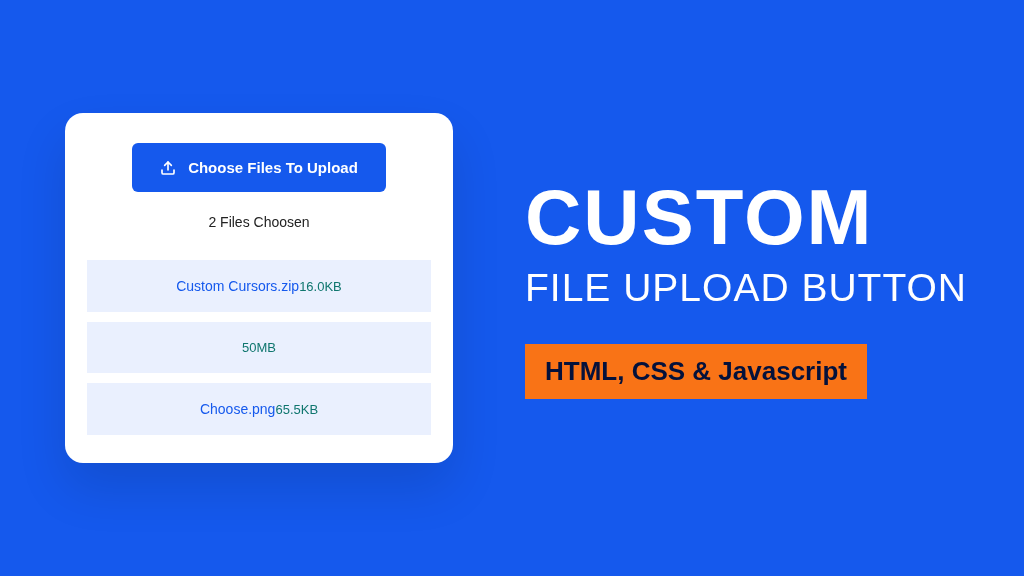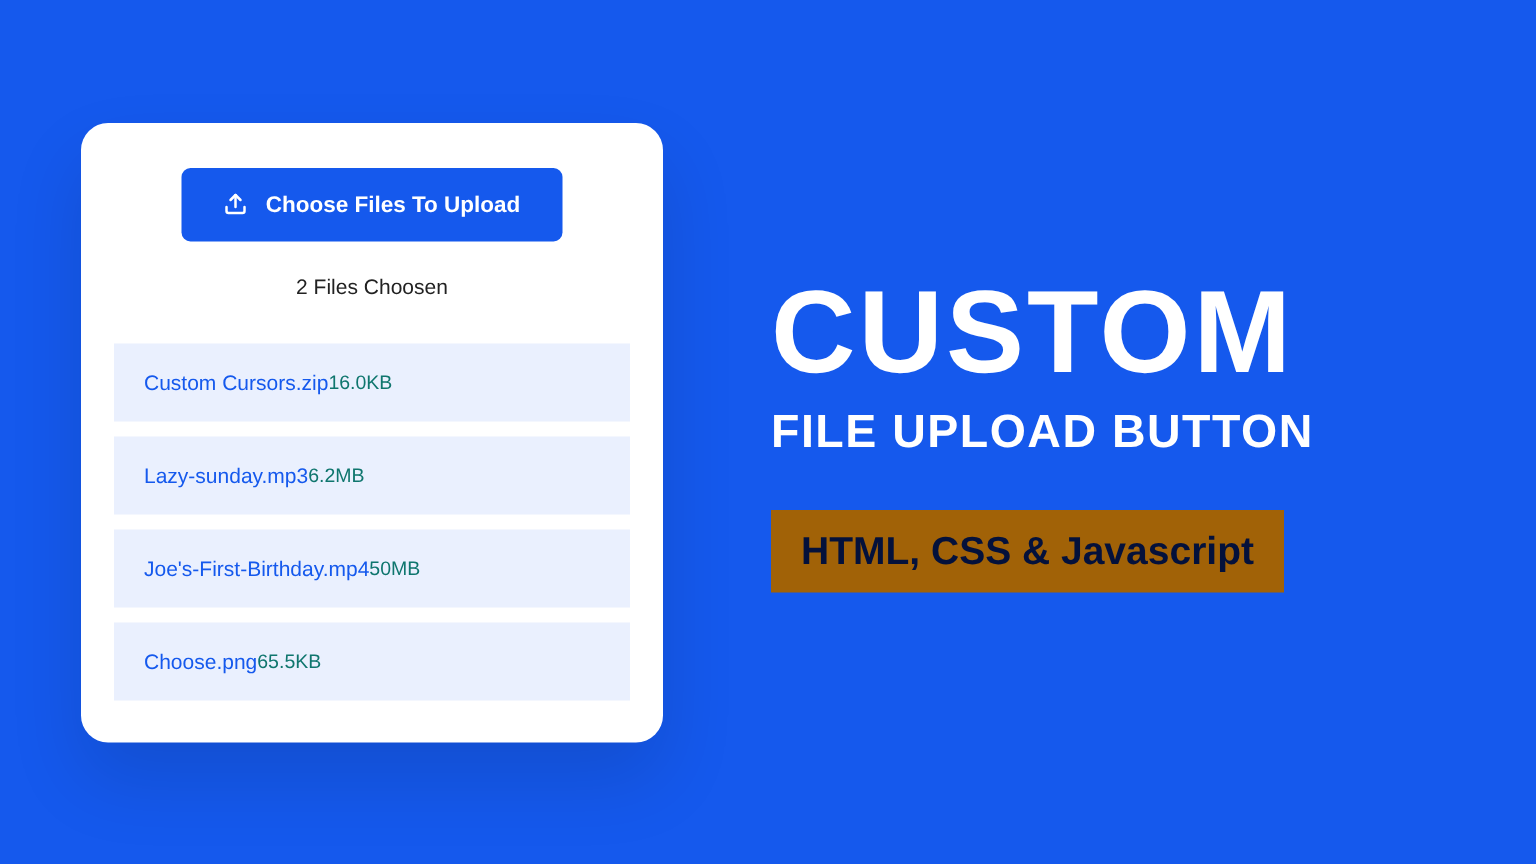--- a/index.html
+++ b/index.html
@@ -16,21 +16,21 @@
       align-items: center;
       padding: 0 50px;
       overflow: hidden;
     }
     .card {
       background: #ffffff;
       border-radius: 18px;
       width: 388px;
       padding: 30px 22px 28px 22px;
       box-shadow: 0 25px 50px rgba(0,0,0,0.12);
-      margin-left: 4px;
+      margin-left: 15px;
     }
     .upload-button {
       background: #1559ed;
       color: #ffffff;
       border: none;
       border-radius: 6px;
       padding: 16px 28px;
       font-size: 15px;
       font-weight: 600;
       display: flex;
@@ -57,21 +57,21 @@
     .file-list {
       display: flex;
       flex-direction: column;
       gap: 10px;
     }
     .file-row {
       background: #eaf0fe;
       border-radius: 0;
       padding: 18px 20px;
       display: flex;
-      justify-content: flex-start;
+      justify-content: center;
       align-items: center;
     }
     .file-name {
       color: #1559ed;
       font-size: 14px;
       font-weight: 500;
     }
     .file-size {
       color: #0f766e;
       font-size: 13px;
@@ -88,27 +88,27 @@
       font-weight: 500;
       margin-bottom: 4px;
     }
     .main-title {
       font-size: 78px;
       font-weight: 800;
       letter-spacing: 2px;
       line-height: 1;
     }
     .sub-title {
-      font-size: 31px;
-      font-weight: 700;
+      font-size: 39px;
+      font-weight: 400;
       letter-spacing: 1px;
       margin-top: 10px;
     }
     .tech-badge {
-      background: #a16207;
+      background: #f97316;
       color: #04113b;
       display: inline-block;
       padding: 12px 20px;
       font-size: 26px;
       font-weight: 700;
       margin-top: 34px;
     }
   </style>
 </head>
 <body>
@@ -126,25 +126,20 @@
   </button>
 
   <div class="files-count">2 Files Choosen</div>
 
   <div class="file-list">
     <div class="file-row">
       <span class="file-name">Custom Cursors.zip</span>
       <span class="file-size">16.0KB</span>
     </div>
     <div class="file-row">
-      <span class="file-name">Lazy-sunday.mp3</span>
-      <span class="file-size">6.2MB</span>
-    </div>
-    <div class="file-row">
-      <span class="file-name">Joe's-First-Birthday.mp4</span>
       <span class="file-size">50MB</span>
     </div>
     <div class="file-row">
       <span class="file-name">Choose.png</span>
       <span class="file-size">65.5KB</span>
     </div>
   </div>
 </div>
 
 <div class="title-block">

